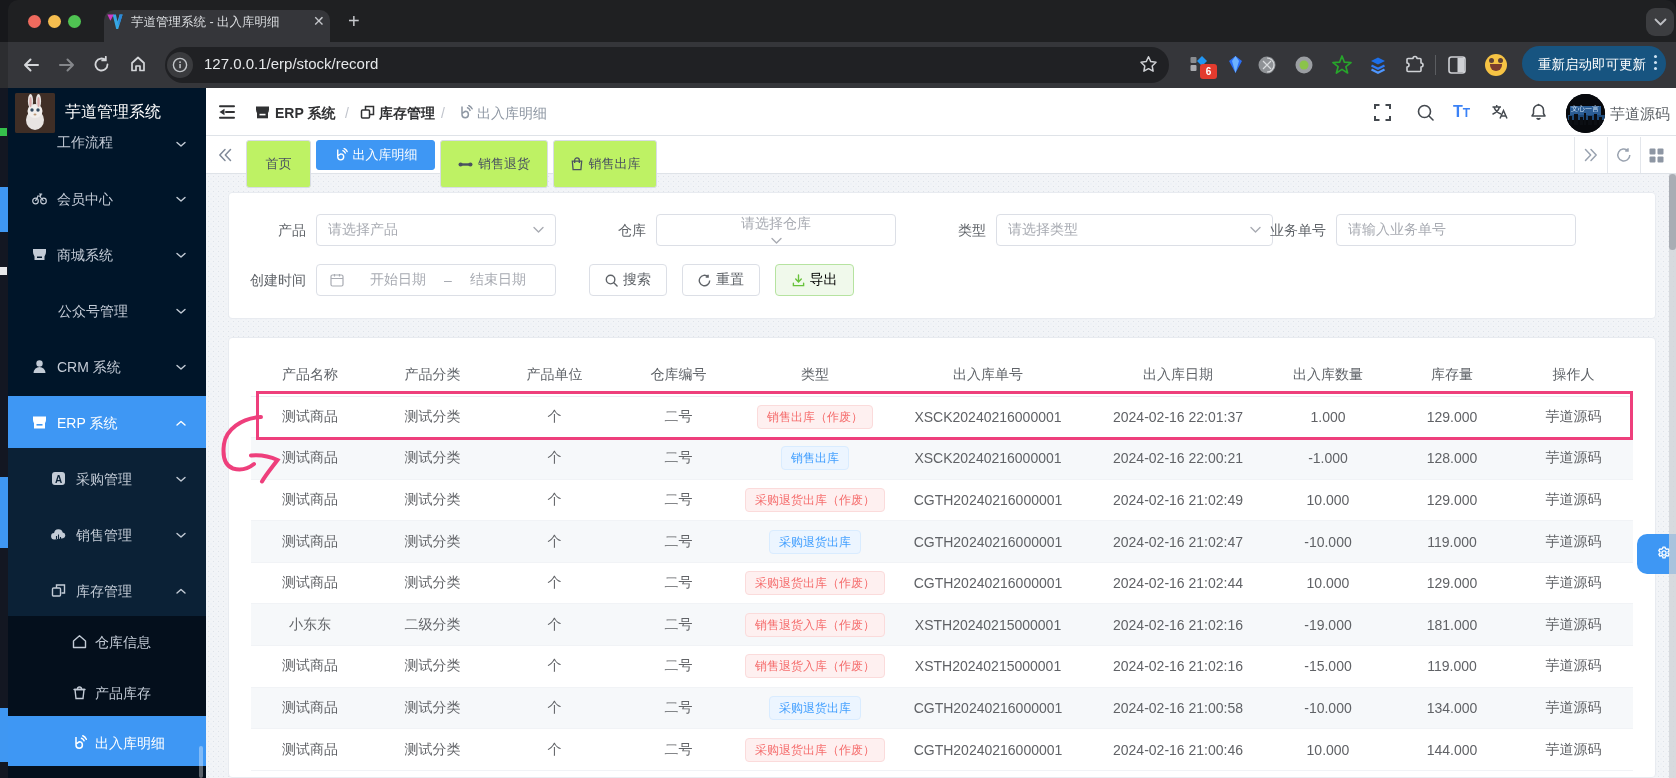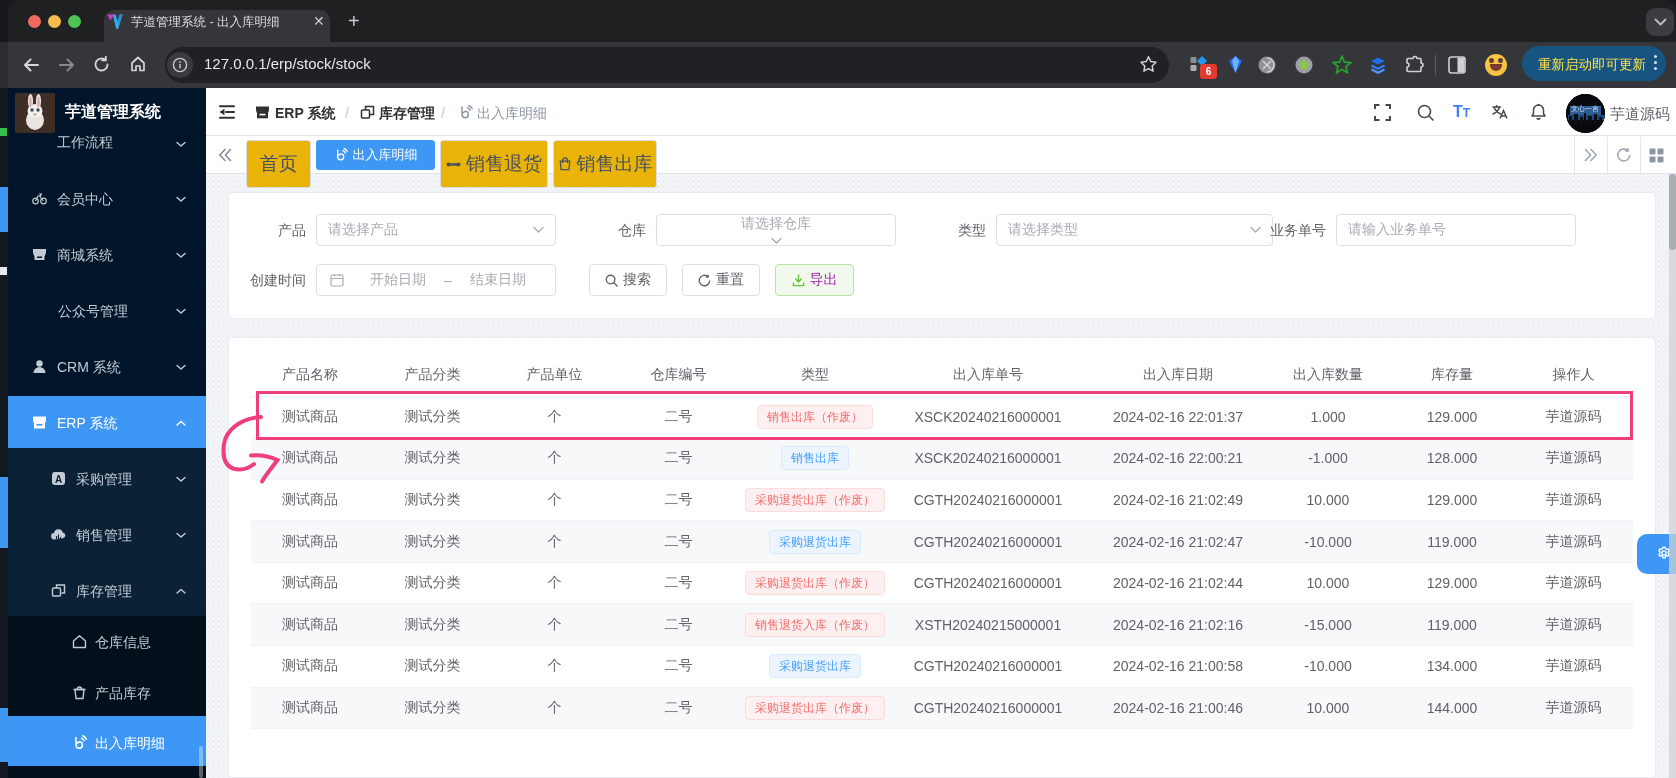--- a/index.html
+++ b/index.html
@@ -59,21 +59,21 @@
       <path d="M3 8 L9 2.5 L15 8 V15.5 H11 V11 H7 V15.5 H3 Z" stroke="#d4d6d9" stroke-width="1.7" fill="none" stroke-linejoin="round"></path>
     </svg>
 
   <div class="abs" style="left:157px;top:47px;width:1004px;height:36px;border-radius:18px;background:#202124;"></div>
   <div class="abs" style="left:159px;top:52px;width:26px;height:26px;border-radius:50%;background:#3a3b3e;"></div>
     <svg class="abs" style="left:164px;top:57px;" width="16" height="16" viewBox="0 0 16 16">
       <circle cx="8" cy="8" r="6.6" stroke="#c3c6ca" stroke-width="1.4" fill="none"></circle>
       <rect x="7.3" y="7" width="1.5" height="4.2" fill="#c3c6ca"></rect>
       <rect x="7.3" y="4.4" width="1.5" height="1.6" fill="#c3c6ca"></rect>
     </svg>
-  <div class="abs" style="left:196px;top:55px;color:#e6e8ea;font-size:15px;">127.0.0.1/erp/stock/stock</div>
+  <div class="abs" style="left:196px;top:55px;color:#e6e8ea;font-size:15px;">127.0.0.1/erp/stock/record</div>
   <svg class="abs" style="left:1131px;top:55px;" width="19" height="19" viewBox="0 0 19 19">
       <path d="M9.5 1.8 L11.8 6.6 L17 7.3 L13.2 11 L14.1 16.2 L9.5 13.7 L4.9 16.2 L5.8 11 L2 7.3 L7.2 6.6 Z" stroke="#cfd1d5" stroke-width="1.5" fill="none" stroke-linejoin="round"></path>
     </svg>
 
   <svg class="abs" style="left:1182px;top:56px;" width="18" height="18" viewBox="0 0 18 18">
     <rect x="0.5" y="1" width="6" height="6" rx="1" fill="#8a8d91"></rect>
       <rect x="0.5" y="9" width="6" height="6" rx="1" fill="#a9abaf"></rect>
       <polygon points="12,0 17,5 12,10 7,5" fill="#2196f3"></polygon>
   </svg>
   <div class="abs" style="left:1192px;top:64px;width:17px;height:15px;background:#e33b2e;border-radius:3px;color:#fff;font-size:10px;font-weight:bold;text-align:center;line-height:15px;">6</div>
@@ -104,21 +104,21 @@
   <svg class="abs" style="left:1440px;top:56px;" width="18" height="18" viewBox="0 0 18 18">
       <rect x="1" y="1" width="16" height="16" rx="2.5" stroke="#cfd1d5" stroke-width="1.6" fill="none"></rect>
       <rect x="9.5" y="1.8" width="6.7" height="14.4" fill="#cfd1d5"></rect>
     </svg>
   <div class="abs" style="left:1477px;top:54px;width:22px;height:22px;border-radius:50%;background:#f6c344;"></div>
   <div class="abs" style="left:1481px;top:58px;width:5px;height:5px;border-radius:50%;background:#5d4037;"></div>
   <div class="abs" style="left:1490px;top:58px;width:5px;height:5px;border-radius:50%;background:#5d4037;"></div>
   <div class="abs" style="left:1482px;top:64px;width:12px;height:7px;border-radius:0 0 7px 7px;background:#7b3c2e;"></div>
 
   <div class="abs" style="left:1514px;top:46px;width:144px;height:35px;border-radius:17.5px;background:#175480;"></div>
-  <div class="abs" style="left:1530px;top:56px;color:#fde047;font-size:13.5px;">重新启动即可更新</div>
+  <div class="abs" style="left:1530px;top:56px;color:#ffffff;font-size:13.5px;">重新启动即可更新</div>
   <div class="abs" style="left:1646px;top:55px;width:3px;height:3px;border-radius:50%;background:#cfe3f2;box-shadow:0 6px 0 #cfe3f2, 0 12px 0 #cfe3f2;"></div>
 
   <div class="abs" style="left:0;top:88px;width:198px;height:690px;background:#001529;"></div>
   <div class="abs" style="left:0;top:448px;width:198px;height:168px;background:#0b2136;"></div>
   <div class="abs" style="left:0;top:616px;width:198px;height:162px;background:#040f1c;"></div>
 
   <div class="abs" style="left:0;top:88px;width:198px;height:45px;background:#001529;z-index:3;"></div>
   <div class="abs" style="left:7px;top:93px;width:40px;height:40px;background:#3b2b25;border-radius:2px;overflow:hidden;z-index:4;">
     <svg width="40" height="40" viewBox="0 0 40 40">
       <rect width="40" height="40" fill="#3f2e26"></rect>
@@ -126,21 +126,21 @@
       <ellipse cx="20" cy="18" rx="7.5" ry="7" fill="#f2efed"></ellipse>
       <ellipse cx="15.5" cy="8" rx="2.6" ry="7" fill="#e8e4e2"></ellipse>
       <ellipse cx="23.5" cy="8" rx="2.6" ry="7" fill="#e8e4e2"></ellipse>
       <ellipse cx="15.5" cy="9" rx="1.2" ry="5" fill="#d9a8a8"></ellipse>
       <ellipse cx="23.5" cy="9" rx="1.2" ry="5" fill="#d9a8a8"></ellipse>
       <circle cx="17" cy="17" r="1.7" fill="#34495e"></circle>
       <circle cx="23" cy="17" r="1.7" fill="#34495e"></circle>
       <ellipse cx="20" cy="21.5" rx="1.5" ry="1" fill="#b97"></ellipse>
     </svg>
   </div>
-  <div class="abs" style="left:57px;top:102px;color:#fff;font-size:16px;font-weight:bold;z-index:4;">芋道管理系统</div>
+  <div class="abs" style="left:57px;top:102px;color:#fff;font-size:16px;font-weight:normal;z-index:4;">芋道管理系统</div>
 
   <div class="abs sdtxt" style="left:49px;top:134px;">工作流程</div>
   <div class="abs sdtxt" style="left:49px;top:191px;text-align:right;">会员中心</div>
   <div class="abs sdtxt" style="left:49px;top:247px;">商城系统</div>
   <div class="abs sdtxt" style="left:50px;top:303px;">公众号管理</div>
   <div class="abs sdtxt" style="left:49px;top:359px;">CRM 系统</div>
   <div class="abs" style="left:0;top:396px;width:198px;height:52px;background:#3e97f4;z-index:2;"></div>
   <div class="abs sdtxt" style="left:49px;top:415px;color:#fff;z-index:3;">ERP 系统</div>
   <div class="abs sdtxt" style="left:68px;top:471px;">采购管理</div>
   <div class="abs sdtxt" style="left:68px;top:527px;">销售管理</div>
@@ -436,21 +436,21 @@
     <svg width="13" height="13" viewBox="0 0 14 14" style="margin-right:5px;">
         <circle cx="6" cy="6" r="4.6" stroke="#5f6368" stroke-width="1.5" fill="none"></circle>
         <path d="M9.5 9.5 L13 13" stroke="#5f6368" stroke-width="1.5" stroke-linecap="round"></path>
       </svg>搜索
   </div>
   <div class="abs btn" style="left:674px;top:264px;width:78px;">
     <svg width="13" height="13" viewBox="0 0 14 14" style="margin-right:5px;">
         <path d="M12.6 7 a5.6 5.6 0 1 1 -1.7 -4 M10.9 0.8 v2.6 h-2.6" stroke="#5f6368" stroke-width="1.5" fill="none"></path>
       </svg>重置
   </div>
-  <div class="abs btn" style="left:767px;top:264px;width:79px;background:#f0f9eb;border-color:#b6e3a0;color:#a21caf;">
+  <div class="abs btn" style="left:767px;top:264px;width:79px;background:#f0f9eb;border-color:#b6e3a0;color:#000000;">
     <svg width="13" height="13" viewBox="0 0 14 14" style="margin-right:5px;">
         <g stroke="#67c23a" stroke-width="1.5" fill="none" stroke-linecap="round">
           <path d="M7 1 V8 M4 5.5 L7 8.5 L10 5.5"></path>
           <path d="M1.5 10 V12.5 H12.5 V10"></path>
         </g>
       </svg>导出
   </div>
 
   <div class="abs card" style="left:220px;top:337px;width:1428px;height:441px;"></div>
   <div class="abs" style="left:243px;top:355px;width:1382px;">
@@ -536,20 +536,32 @@
             <td>个</td>
             <td>二号</td>
             <td><span class="tagr">采购退货出库（作废）</span></td>
             <td>CGTH20240216000001</td>
             <td>2024-02-16 21:02:44</td>
             <td>10.000</td>
             <td>129.000</td>
             <td>芋道源码</td>
           </tr>
         <tr>
+            <td>小东东</td>
+            <td>二级分类</td>
+            <td>个</td>
+            <td>二号</td>
+            <td><span class="tagr">销售退货入库（作废）</span></td>
+            <td>XSTH20240215000001</td>
+            <td>2024-02-16 21:02:16</td>
+            <td>-19.000</td>
+            <td>181.000</td>
+            <td>芋道源码</td>
+          </tr>
+        <tr>
             <td>测试商品</td>
             <td>测试分类</td>
             <td>个</td>
             <td>二号</td>
             <td><span class="tagr">销售退货入库（作废）</span></td>
             <td>XSTH20240215000001</td>
             <td>2024-02-16 21:02:16</td>
             <td>-15.000</td>
             <td>119.000</td>
             <td>芋道源码</td>
@@ -604,22 +616,22 @@
 
 </div>
 
 <style>
   .sdtxt { font-size:14px; color:#c3cbd6; z-index:2; }
   .sic { width:15px; height:15px; z-index:2; }
   .chv { width:10px; height:7px; z-index:2; }
   .cp { stroke:#c3cbd6; stroke-width:1.4; fill:none; stroke-linecap:round; stroke-linejoin:round; }
   .bctx { color:#303133; font-size:14px; font-weight:bold; }
   .nvic { width:17px; height:17px; }
-  .tb { top:140px; height:48px; background:#eab308; border:1px solid #d8dce5; border-radius:3px;
-        display:flex; align-items:center; justify-content:center; font-size:19px; color:#4a5160; }
+  .tb { top:140px; height:48px; background:#bef264; border:1px solid #d8dce5; border-radius:3px;
+        display:flex; align-items:center; justify-content:center; font-size:13px; color:#4a5160; }
   .tba { top:140px; height:30px; background:#3e97f4; border:1px solid #3e97f4; border-radius:3px;
         display:flex; align-items:center; justify-content:center; font-size:13px; }
   .card { background:#fff; border-radius:4px; border:1px solid #e8ebf0; }
   .flabel { height:14px; font-size:14px; color:#5f6368; text-align:right; line-height:15px; }
   .fld { height:32px; border:1px solid #dcdfe6; border-radius:4px; background:#fff;
          display:flex; align-items:center; padding:0 11px; justify-content:space-between; }
   .ph { color:#a8abb2; font-size:14px; }
   .dch { width:11px; height:8px; }
   .btn { height:32px; border:1px solid #dcdfe6; border-radius:4px; background:#fff; color:#5f6368;
          font-size:14px; display:flex; align-items:center; justify-content:center; }

